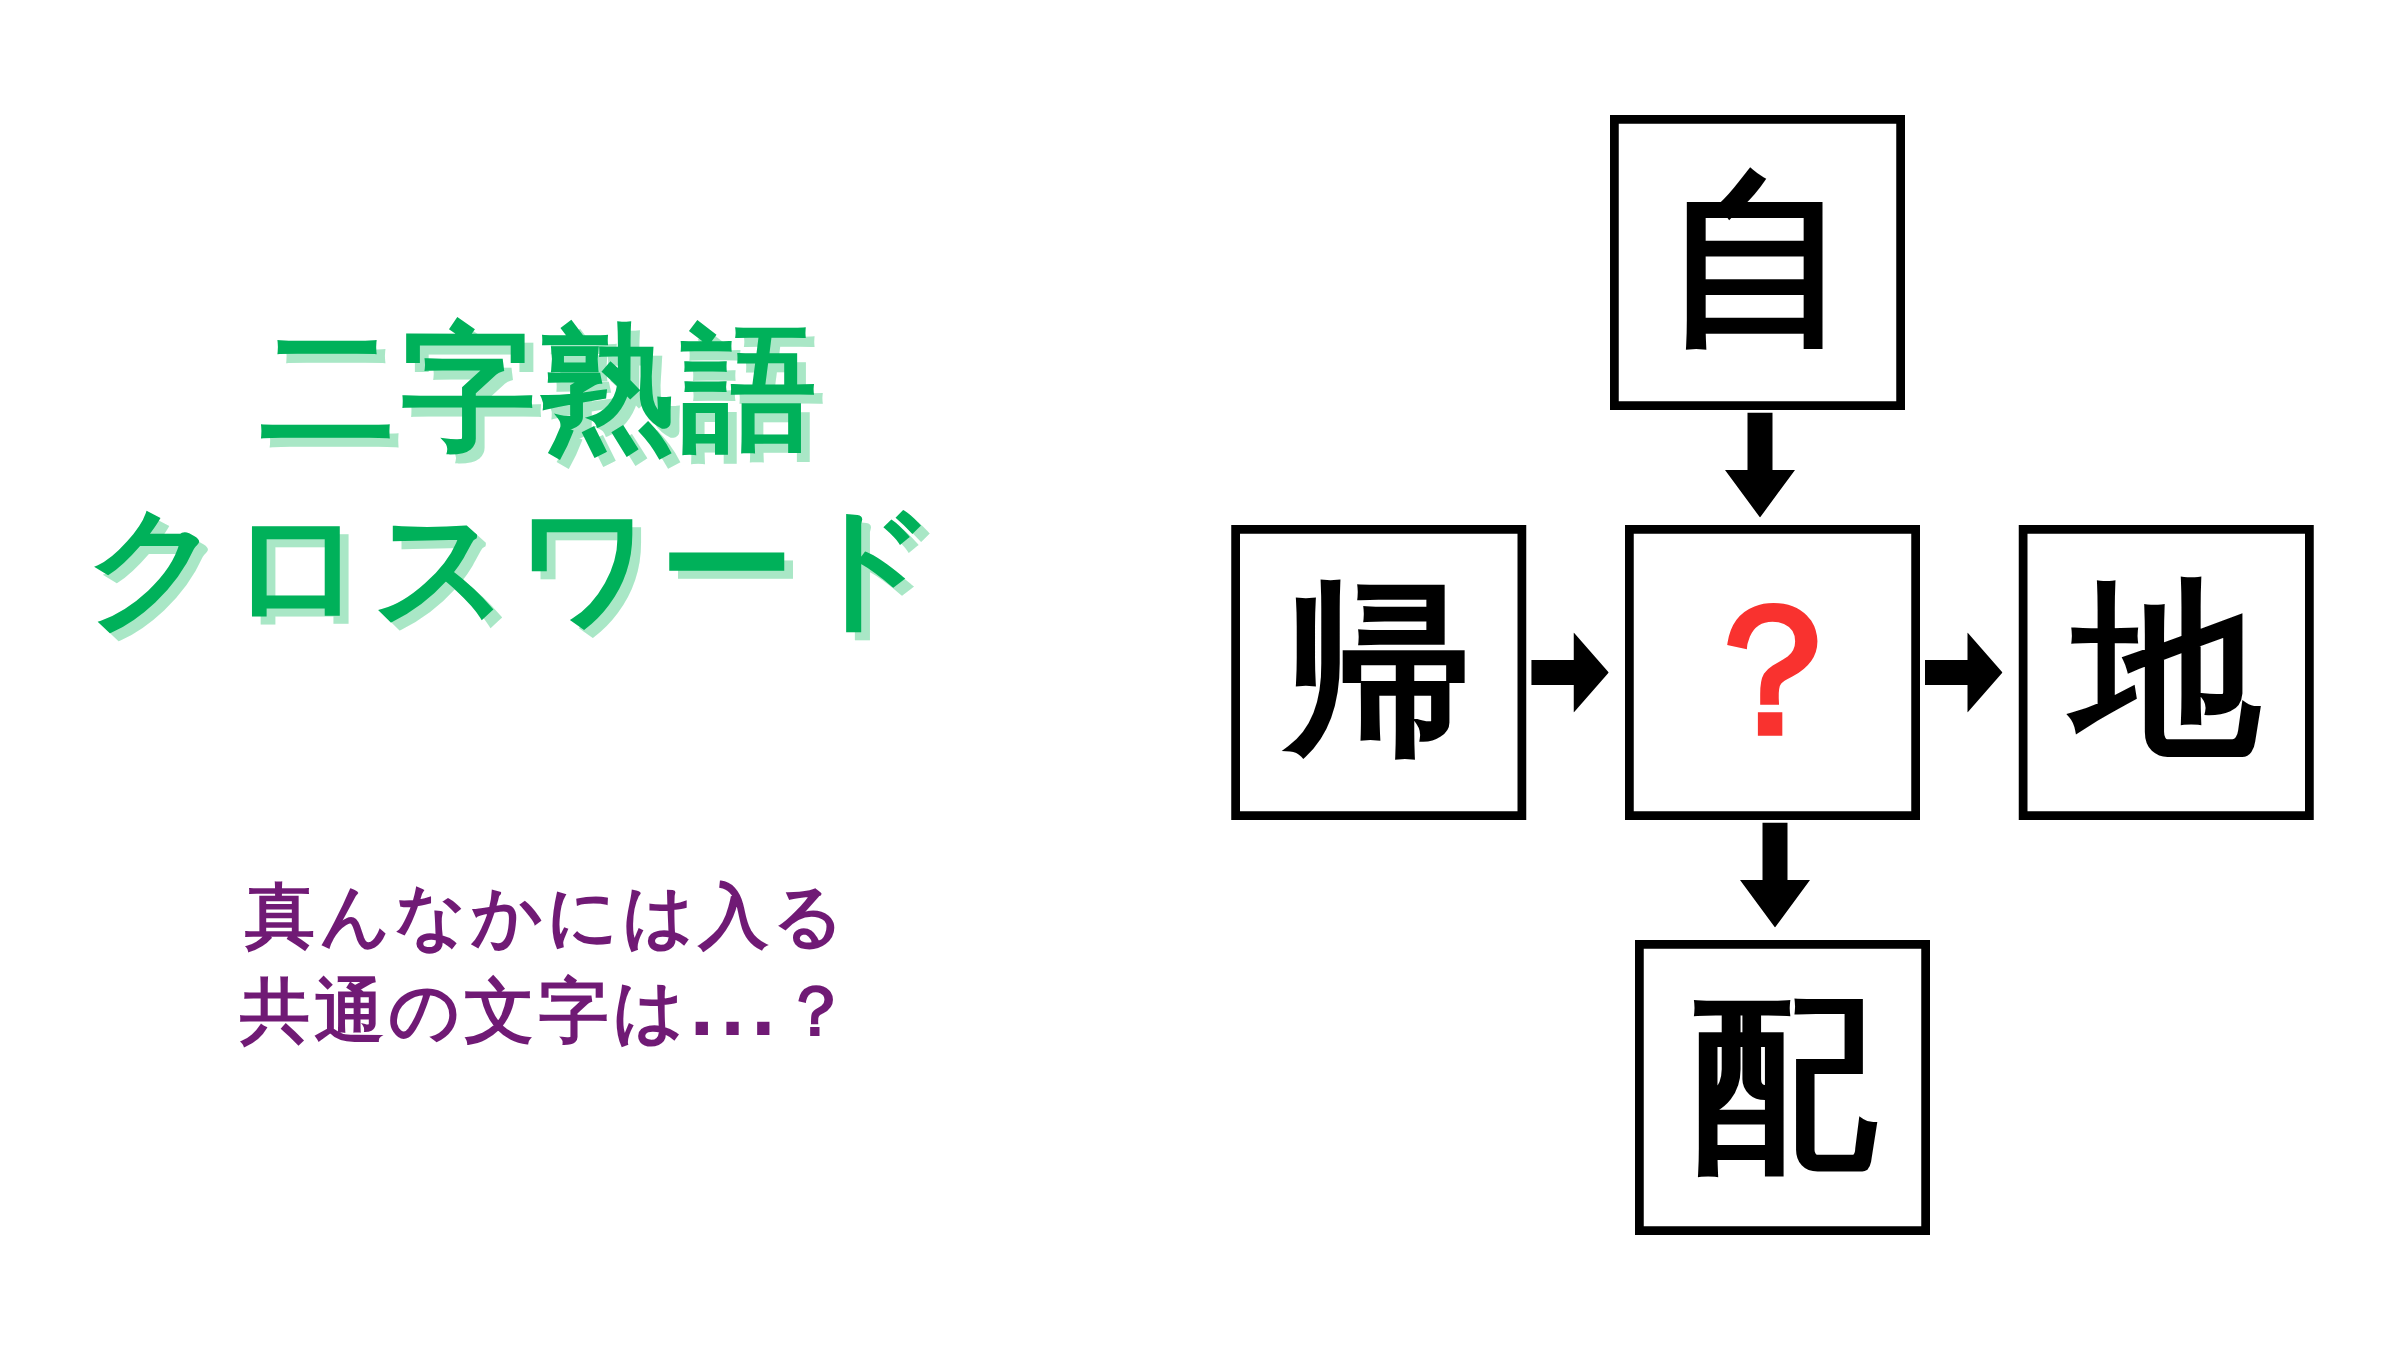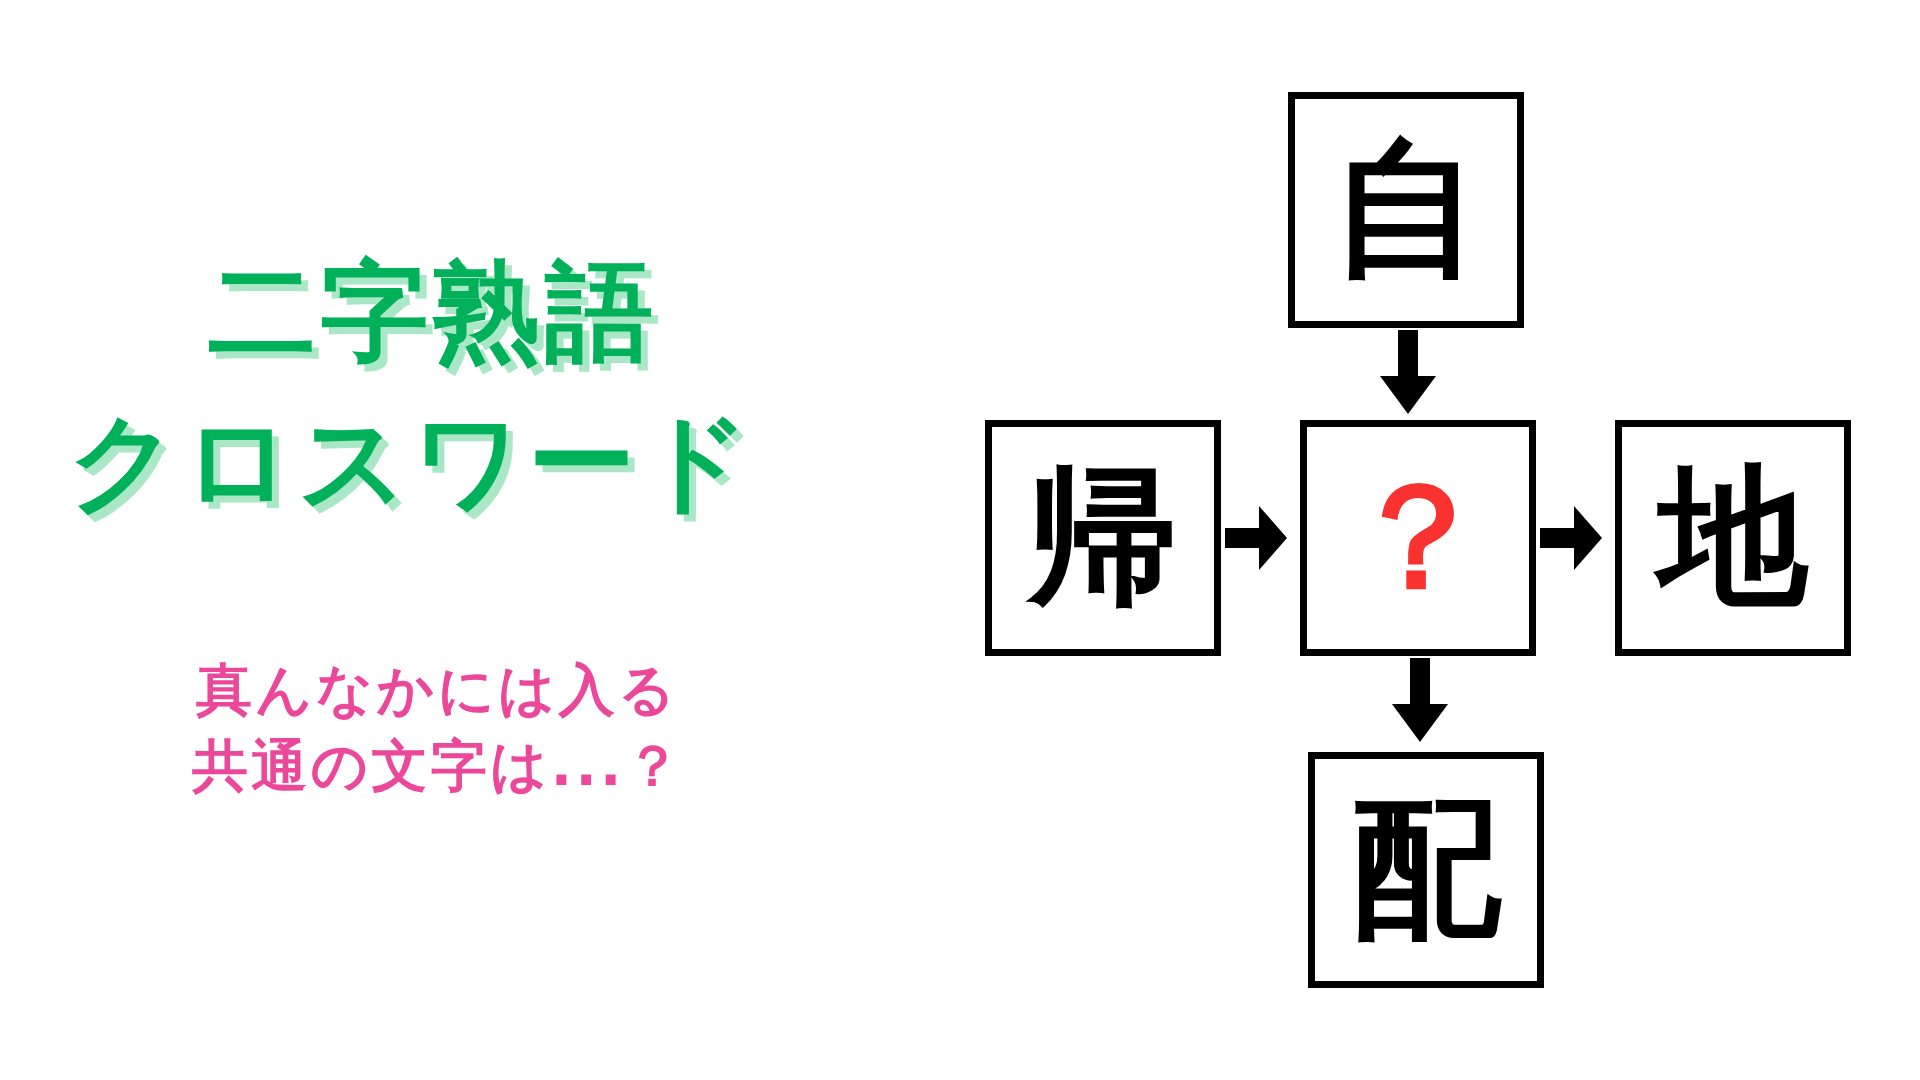--- a/index.html
+++ b/index.html
@@ -37,30 +37,32 @@
   #title-line-1 {
     left: 208px;
     top: 258px;
     font-size: 108px;
   }
 
   #title-line-2 {
     left: 68px;
     top: 408px;
     font-size: 108px;
+    font-family: Liberation Mono, monospace;
   }
 
   .subtitle-line {
     position: absolute;
     font-weight: 700;
-    color: #ec4899;
+    color: #701a75;
     letter-spacing: 0.06em;
     white-space: nowrap;
     line-height: 1;
     font-size: 56px;
+    margin-top: 44px;
   }
 
   #subtitle-line-1 {
     left: 196px;
     top: 662px;
   }
 
   #subtitle-line-2 {
     left: 192px;
     top: 738px;

